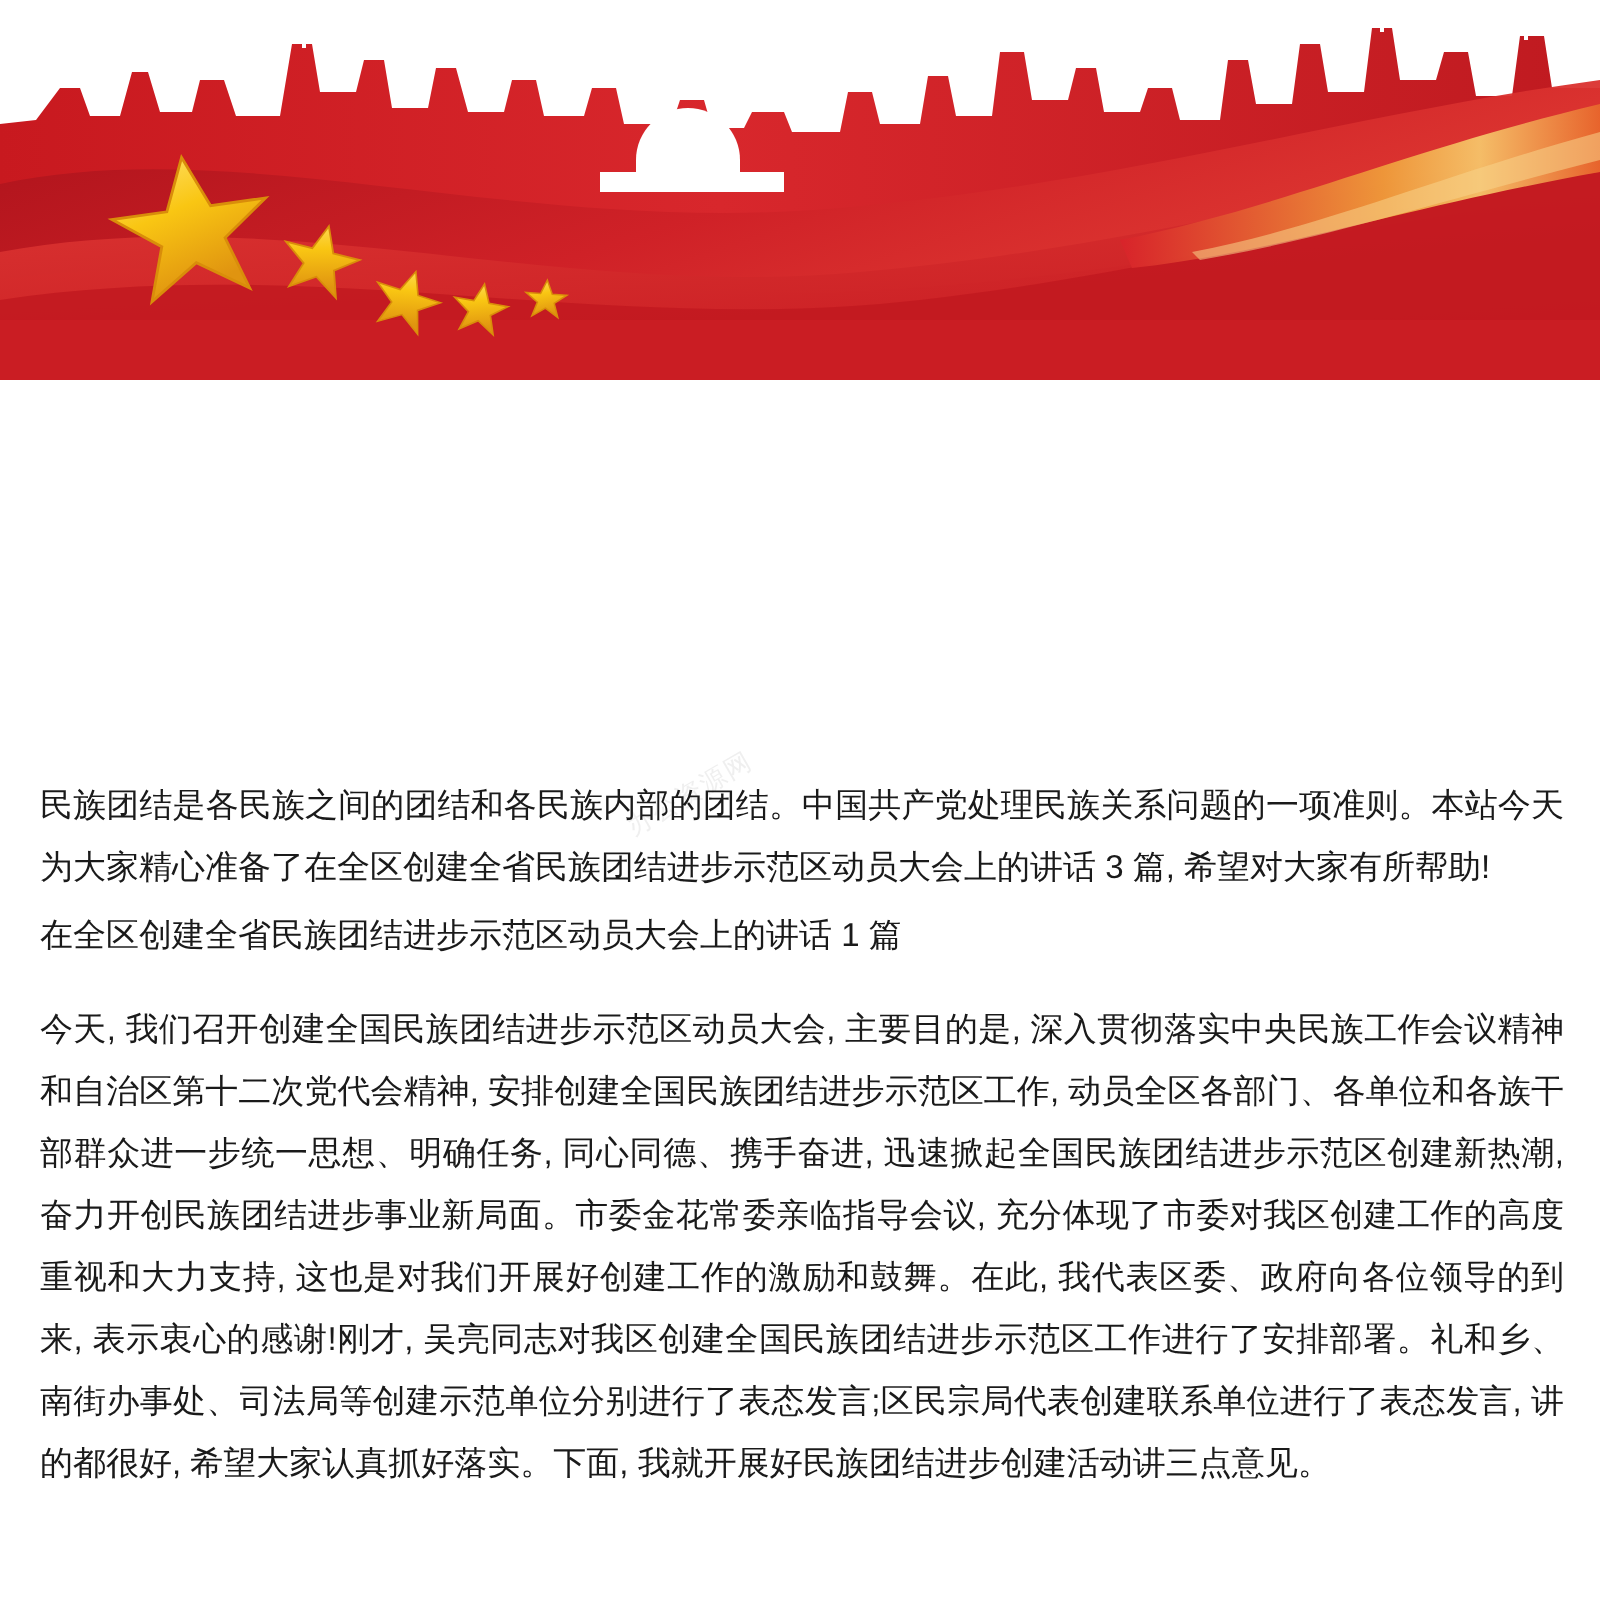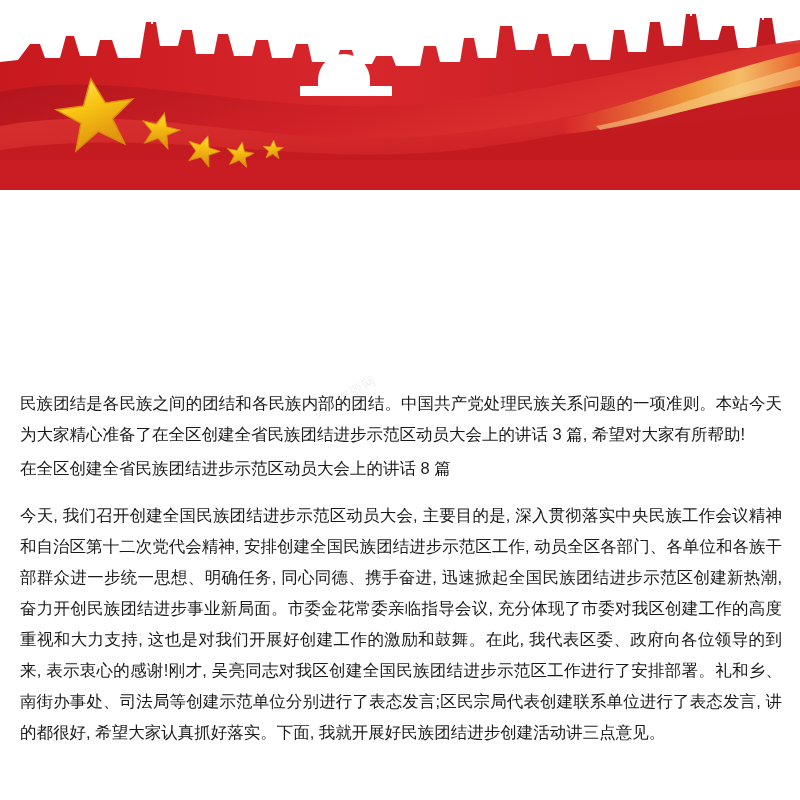--- a/index.html
+++ b/index.html
@@ -157,16 +157,16 @@
   </svg>
 </div>
 
 <div class="wm wm-1">办公资源网</div>
 <div class="wm wm-2">办公资源网</div>
 <div class="wm dark wm-3">办公资源网</div>
 
 <div class="doc">
   <div class="content">
     <p class="para intro">民族团结是各民族之间的团结和各民族内部的团结。中国共产党处理民族关系问题的一项准则。本站今天为大家精心准备了在全区创建全省民族团结进步示范区动员大会上的讲话 3 篇, 希望对大家有所帮助!</p>
-    <p class="subtitle">在全区创建全省民族团结进步示范区动员大会上的讲话 8 篇</p>
+    <p class="subtitle">在全区创建全省民族团结进步示范区动员大会上的讲话 1 篇</p>
     <p class="para main">今天, 我们召开创建全国民族团结进步示范区动员大会, 主要目的是, 深入贯彻落实中央民族工作会议精神和自治区第十二次党代会精神, 安排创建全国民族团结进步示范区工作, 动员全区各部门、各单位和各族干部群众进一步统一思想、明确任务, 同心同德、携手奋进, 迅速掀起全国民族团结进步示范区创建新热潮, 奋力开创民族团结进步事业新局面。市委金花常委亲临指导会议, 充分体现了市委对我区创建工作的高度重视和大力支持, 这也是对我们开展好创建工作的激励和鼓舞。在此, 我代表区委、政府向各位领导的到来, 表示衷心的感谢!刚才, 吴亮同志对我区创建全国民族团结进步示范区工作进行了安排部署。礼和乡、南街办事处、司法局等创建示范单位分别进行了表态发言;区民宗局代表创建联系单位进行了表态发言, 讲的都很好, 希望大家认真抓好落实。下面, 我就开展好民族团结进步创建活动讲三点意见。</p>
   </div>
 </div>
 
 </body></html>

